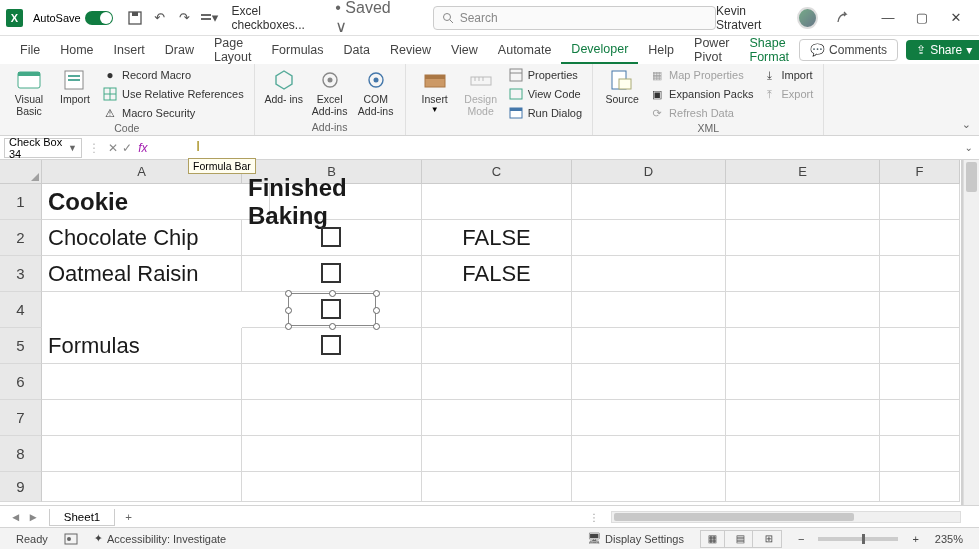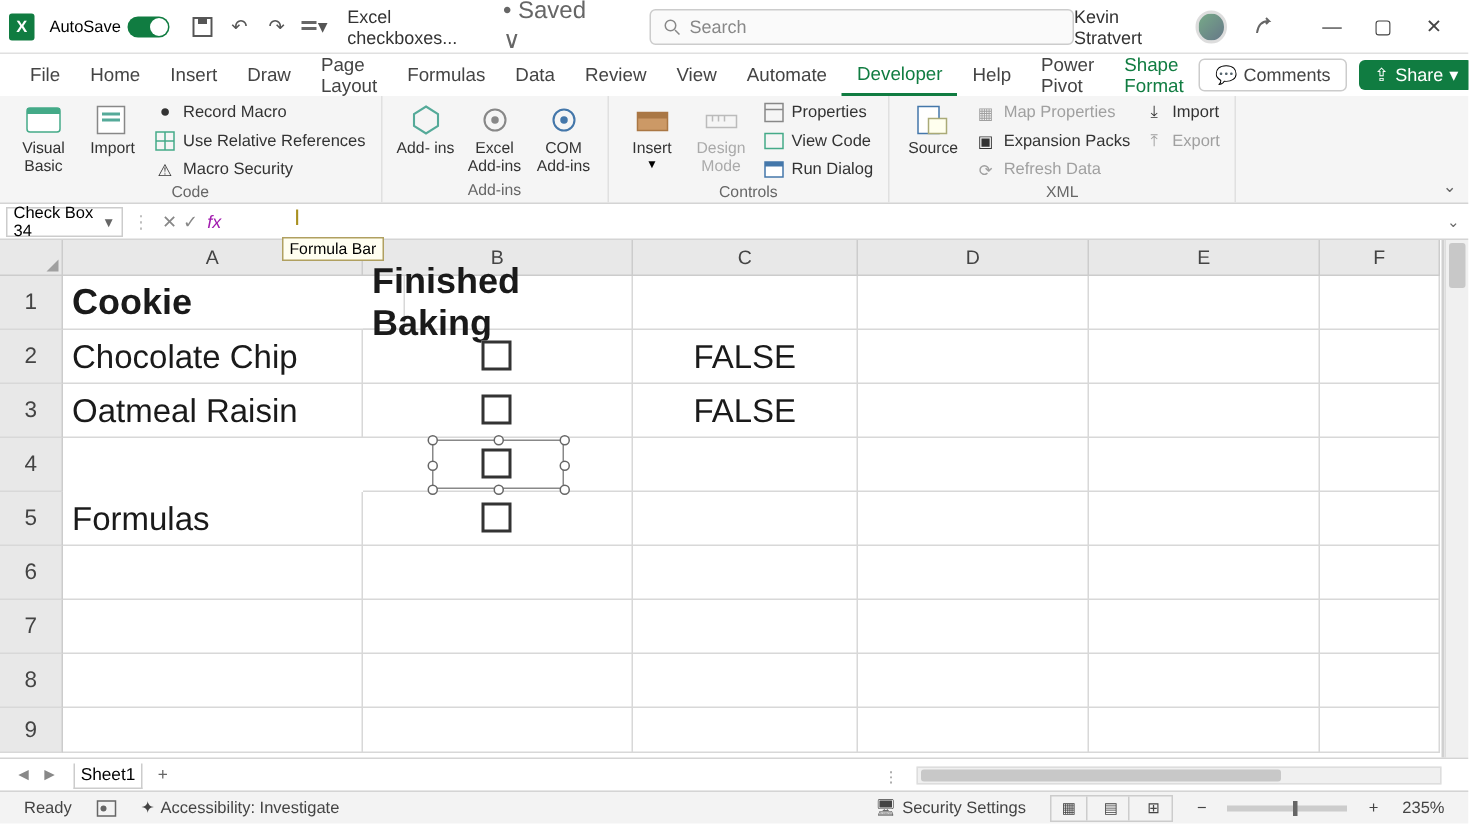--- a/index.html
+++ b/index.html
@@ -72,21 +72,21 @@
 .checkbox { width: 20px; height: 20px; border: 2px solid #333; background:#fff;}
 .selected-shape { position: absolute; border: 1px solid #888; }
 .handle { position: absolute; width: 7px; height: 7px; background: #fff; border: 1px solid #666; border-radius: 50%; }
 .vsbar{position:absolute;right:0;top:0;width:16px;bottom:0;background:#f0f0f0;border-left:1px solid #ddd;}
 .vsbar .thumb{position:absolute;top:2px;left:2px;right:2px;height:30px;background:#c8c8c8;border-radius:2px;}
 .grid-edge{position:absolute;right:16px;top:0;bottom:0;width:2px;background:#d0d0d0;}
 
 
 .sheet-bar { height: 22px; border-top: 1px solid #d4d4d4; display: flex; align-items: center; font-size: 11.5px; position:relative;}
 .sheet-nav { display: flex; gap: 6px; padding: 0 10px; color: #888; }
-.sheet-tab { padding: 2px 4px; border: 1px solid #ccc; border-top:none; background: #fff; position:relative; bottom:-1px;}
+.sheet-tab { padding: 2px 14px; border: 1px solid #ccc; border-top:none; background: #fff; position:relative; bottom:-1px;}
 .sheet-add { padding: 0 10px; color: #666; cursor:pointer;}
 .hsbar{position:absolute;right:18px;width:350px;height:12px;background:#f0f0f0;top:5px;border:1px solid #ddd;}
 .hsbar .thumb{position:absolute;left:2px;top:1px;bottom:1px;width:240px;background:#c8c8c8;border-radius:2px;}
 .hsbar-dots{position:absolute;right:380px;top:6px;color:#999;font-size:10px;}
 
 
 .status { height: 22px; border-top: 1px solid #d4d4d4; background: #f3f3f3; display: flex; align-items: center; font-size: 11px; color: #444; padding: 0 8px; }
 .status .sp { flex: 1; }
 .status .seg { margin: 0 8px; display:flex;align-items:center;gap:4px;}
 .views { display: flex; border: 1px solid #ccc; }
@@ -293,21 +293,20 @@
             <span class="ic">
               <svg width="14" height="14">
                 <rect x="1" y="2" width="12" height="10" fill="#fff" stroke="#47a"></rect>
                 <rect x="1" y="2" width="12" height="3" fill="#47a"></rect>
               </svg>
             </span>
             <span>Run Dialog</span>
           </div>
       </div>
     </div>
-    <div class="group-label">Controls</div>
   </div>
 
   <div class="group">
     <div class="group-items">
       <div class="big-btn">
           <div class="icon">
             <svg width="26" height="22">
               <rect x="3" y="2" width="14" height="18" fill="#fff" stroke="#47a"></rect>
               <rect x="10" y="10" width="12" height="10" fill="#ffe" stroke="#aa7"></rect>
             </svg>
@@ -476,21 +475,21 @@
 <div class="status">
   <span class="seg">Ready</span>
   <span class="seg">
       <svg width="14" height="12">
         <rect x="1" y="1" width="12" height="10" fill="none" stroke="#666"></rect>
         <circle cx="5" cy="6" r="2" fill="#666"></circle>
       </svg>
     </span>
   <span class="seg">✦ <span>Accessibility: Investigate</span></span>
   <span class="sp"></span>
-  <span class="seg">🖥 <span>Security Settings</span></span>
+  <span class="seg">🖥 <span>Display Settings</span></span>
   <span class="seg views">
     <span class="view-btn">▦</span>
     <span class="view-btn">▤</span>
     <span class="view-btn">⊞</span>
   </span>
   <span class="seg">−</span>
   <div class="zoom-slider"></div>
   <span class="seg">+</span>
   <span class="seg">235%</span>
 </div>

